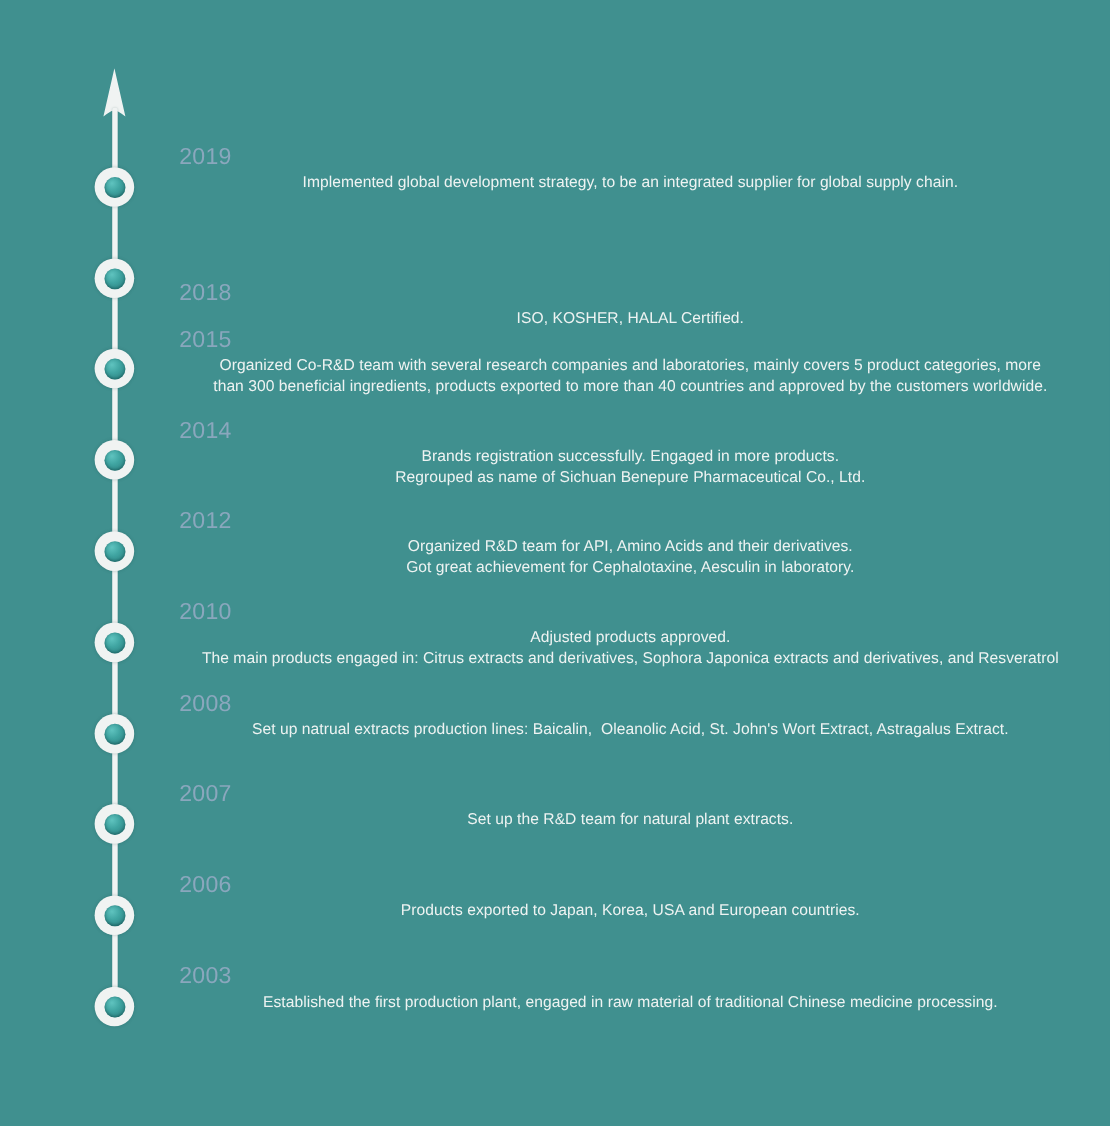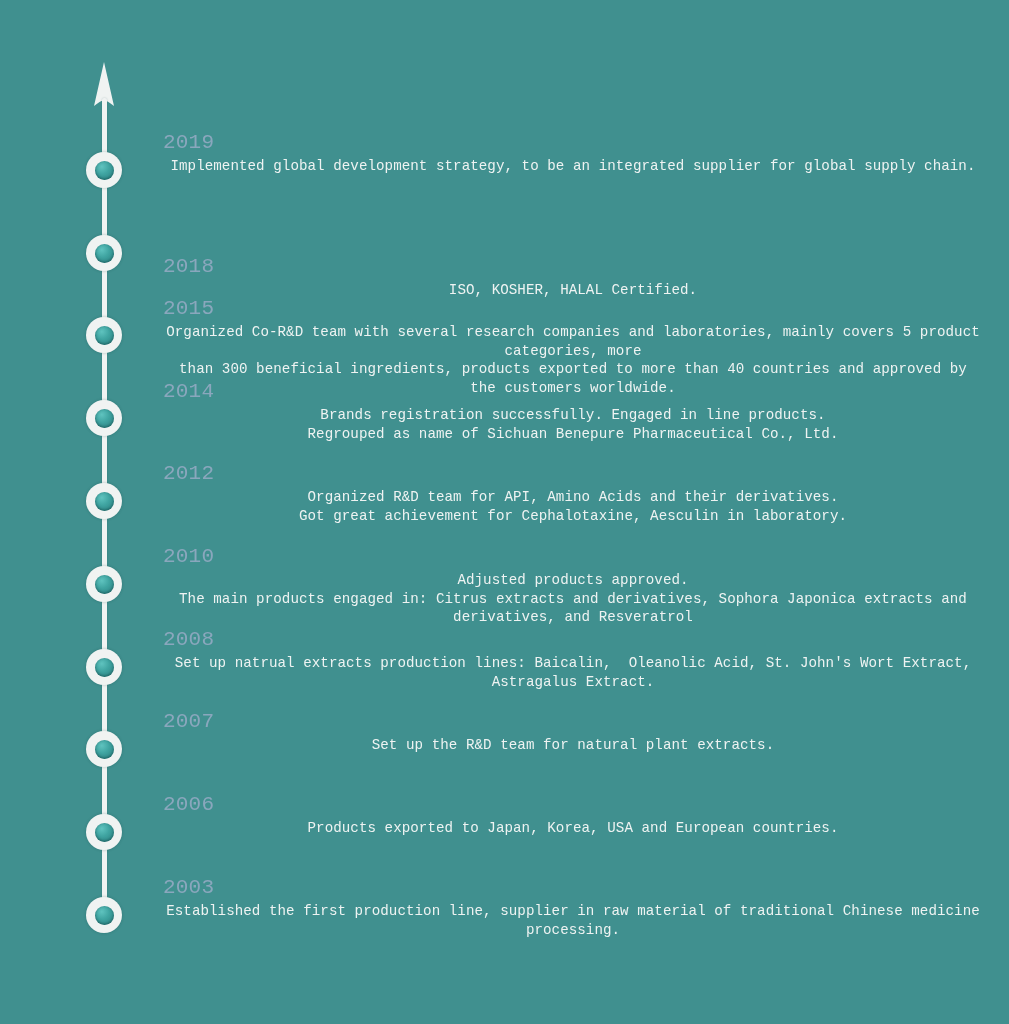--- a/index.html
+++ b/index.html
@@ -14,21 +14,20 @@
     background: #40908f;
     font-family: "Liberation Sans", sans-serif;
     overflow: hidden;
     position: relative;
   }
 
   #timeline-root {
     position: relative;
     width: 1009px;
     height: 1024px;
-    font-family: Liberation Mono, monospace;
   }
 
   
   .axis {
     position: absolute;
     left: 99px;
     top: 62px;
     width: 10px;
     height: 840px;
     pointer-events: none;
@@ -155,21 +154,21 @@
       <div class="entry" style="top: 214px; margin-top: 41px;">
         <div class="entry-year">2018</div>
         <div class="entry-lines"><span class="entry-line">ISO, KOSHER, HALAL Certified.</span></div>
       </div>
       <div class="entry" style="top: 297px;">
         <div class="entry-year">2015</div>
         <div class="entry-lines"><span class="entry-line">Organized Co-R&amp;D team with several research companies and laboratories, mainly covers 5 product categories, more</span><span class="entry-line">than 300 beneficial ingredients, products exported to more than 40 countries and approved by the customers worldwide.</span></div>
       </div>
       <div class="entry" style="top: 380px;">
         <div class="entry-year">2014</div>
-        <div class="entry-lines"><span class="entry-line">Brands registration successfully. Engaged in line products.</span><span class="entry-line">Regrouped as name of Sichuan Benepure Pharmaceutical Co., Ltd.</span></div>
+        <div class="entry-lines"><span class="entry-line">Brands registration successfully. Engaged in more products.</span><span class="entry-line">Regrouped as name of Sichuan Benepure Pharmaceutical Co., Ltd.</span></div>
       </div>
       <div class="entry" style="top: 462px;">
         <div class="entry-year">2012</div>
         <div class="entry-lines"><span class="entry-line">Organized R&amp;D team for API, Amino Acids and their derivatives.</span><span class="entry-line">Got great achievement for Cephalotaxine, Aesculin in laboratory.</span></div>
       </div>
       <div class="entry" style="top: 545px;">
         <div class="entry-year">2010</div>
         <div class="entry-lines"><span class="entry-line">Adjusted products approved.</span><span class="entry-line">The main products engaged in: Citrus extracts and derivatives, Sophora Japonica extracts and derivatives, and Resveratrol</span></div>
       </div>
       <div class="entry" style="top: 628px;">
@@ -179,17 +178,17 @@
       <div class="entry" style="top: 710px;">
         <div class="entry-year">2007</div>
         <div class="entry-lines"><span class="entry-line">Set up the R&amp;D team for natural plant extracts.</span></div>
       </div>
       <div class="entry" style="top: 793px;">
         <div class="entry-year">2006</div>
         <div class="entry-lines"><span class="entry-line">Products exported to Japan, Korea, USA and European countries.</span></div>
       </div>
       <div class="entry" style="top: 876px;">
         <div class="entry-year">2003</div>
-        <div class="entry-lines"><span class="entry-line">Established the first production line, supplier in raw material of traditional Chinese medicine processing.</span></div>
+        <div class="entry-lines"><span class="entry-line">Established the first production plant, engaged in raw material of traditional Chinese medicine processing.</span></div>
       </div>
     </div>
 
 </div>
 
 </body></html>

